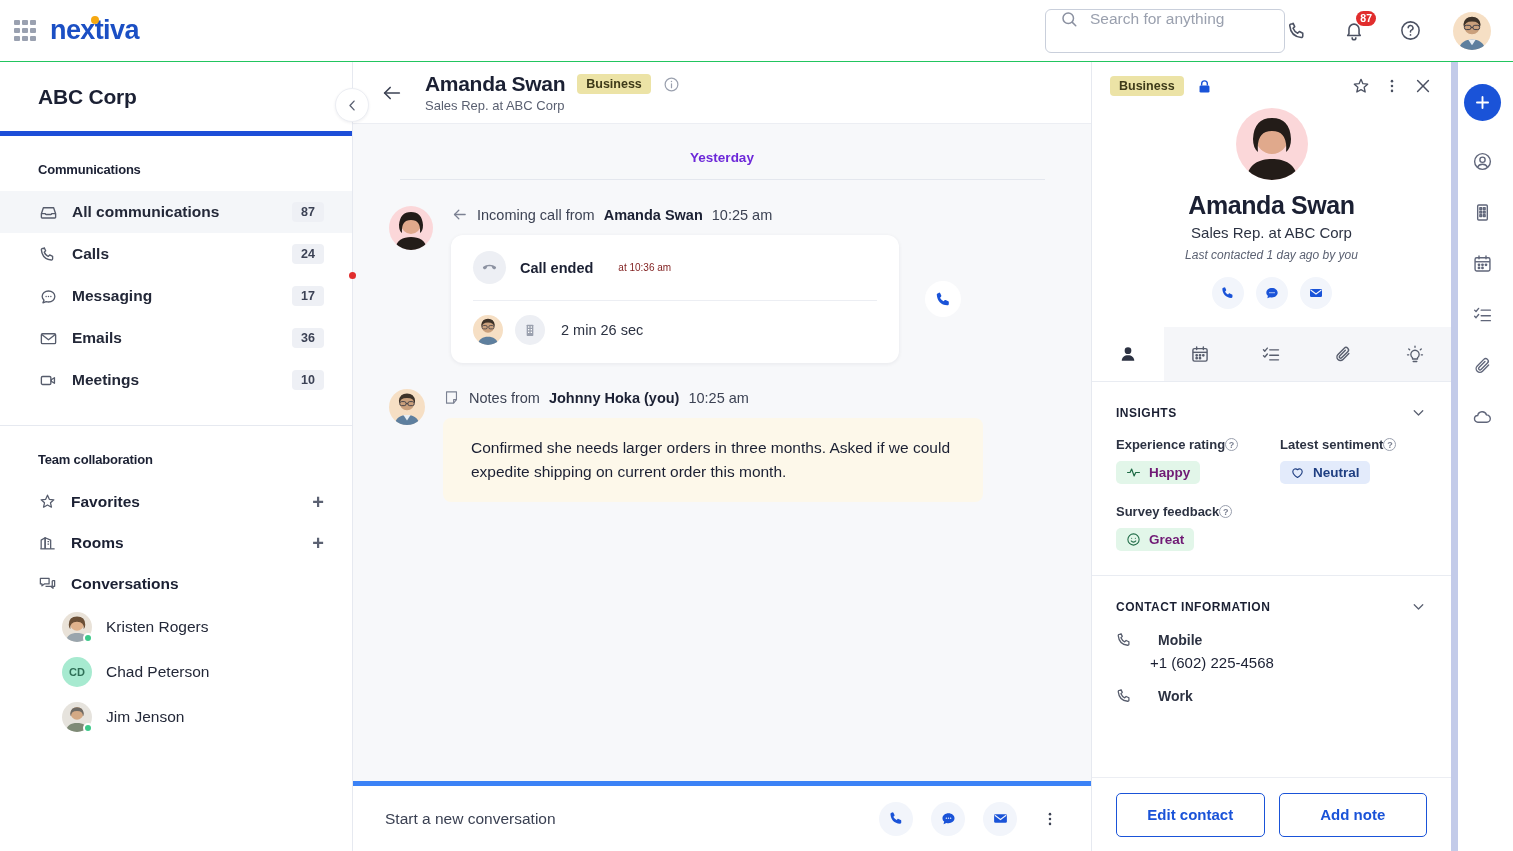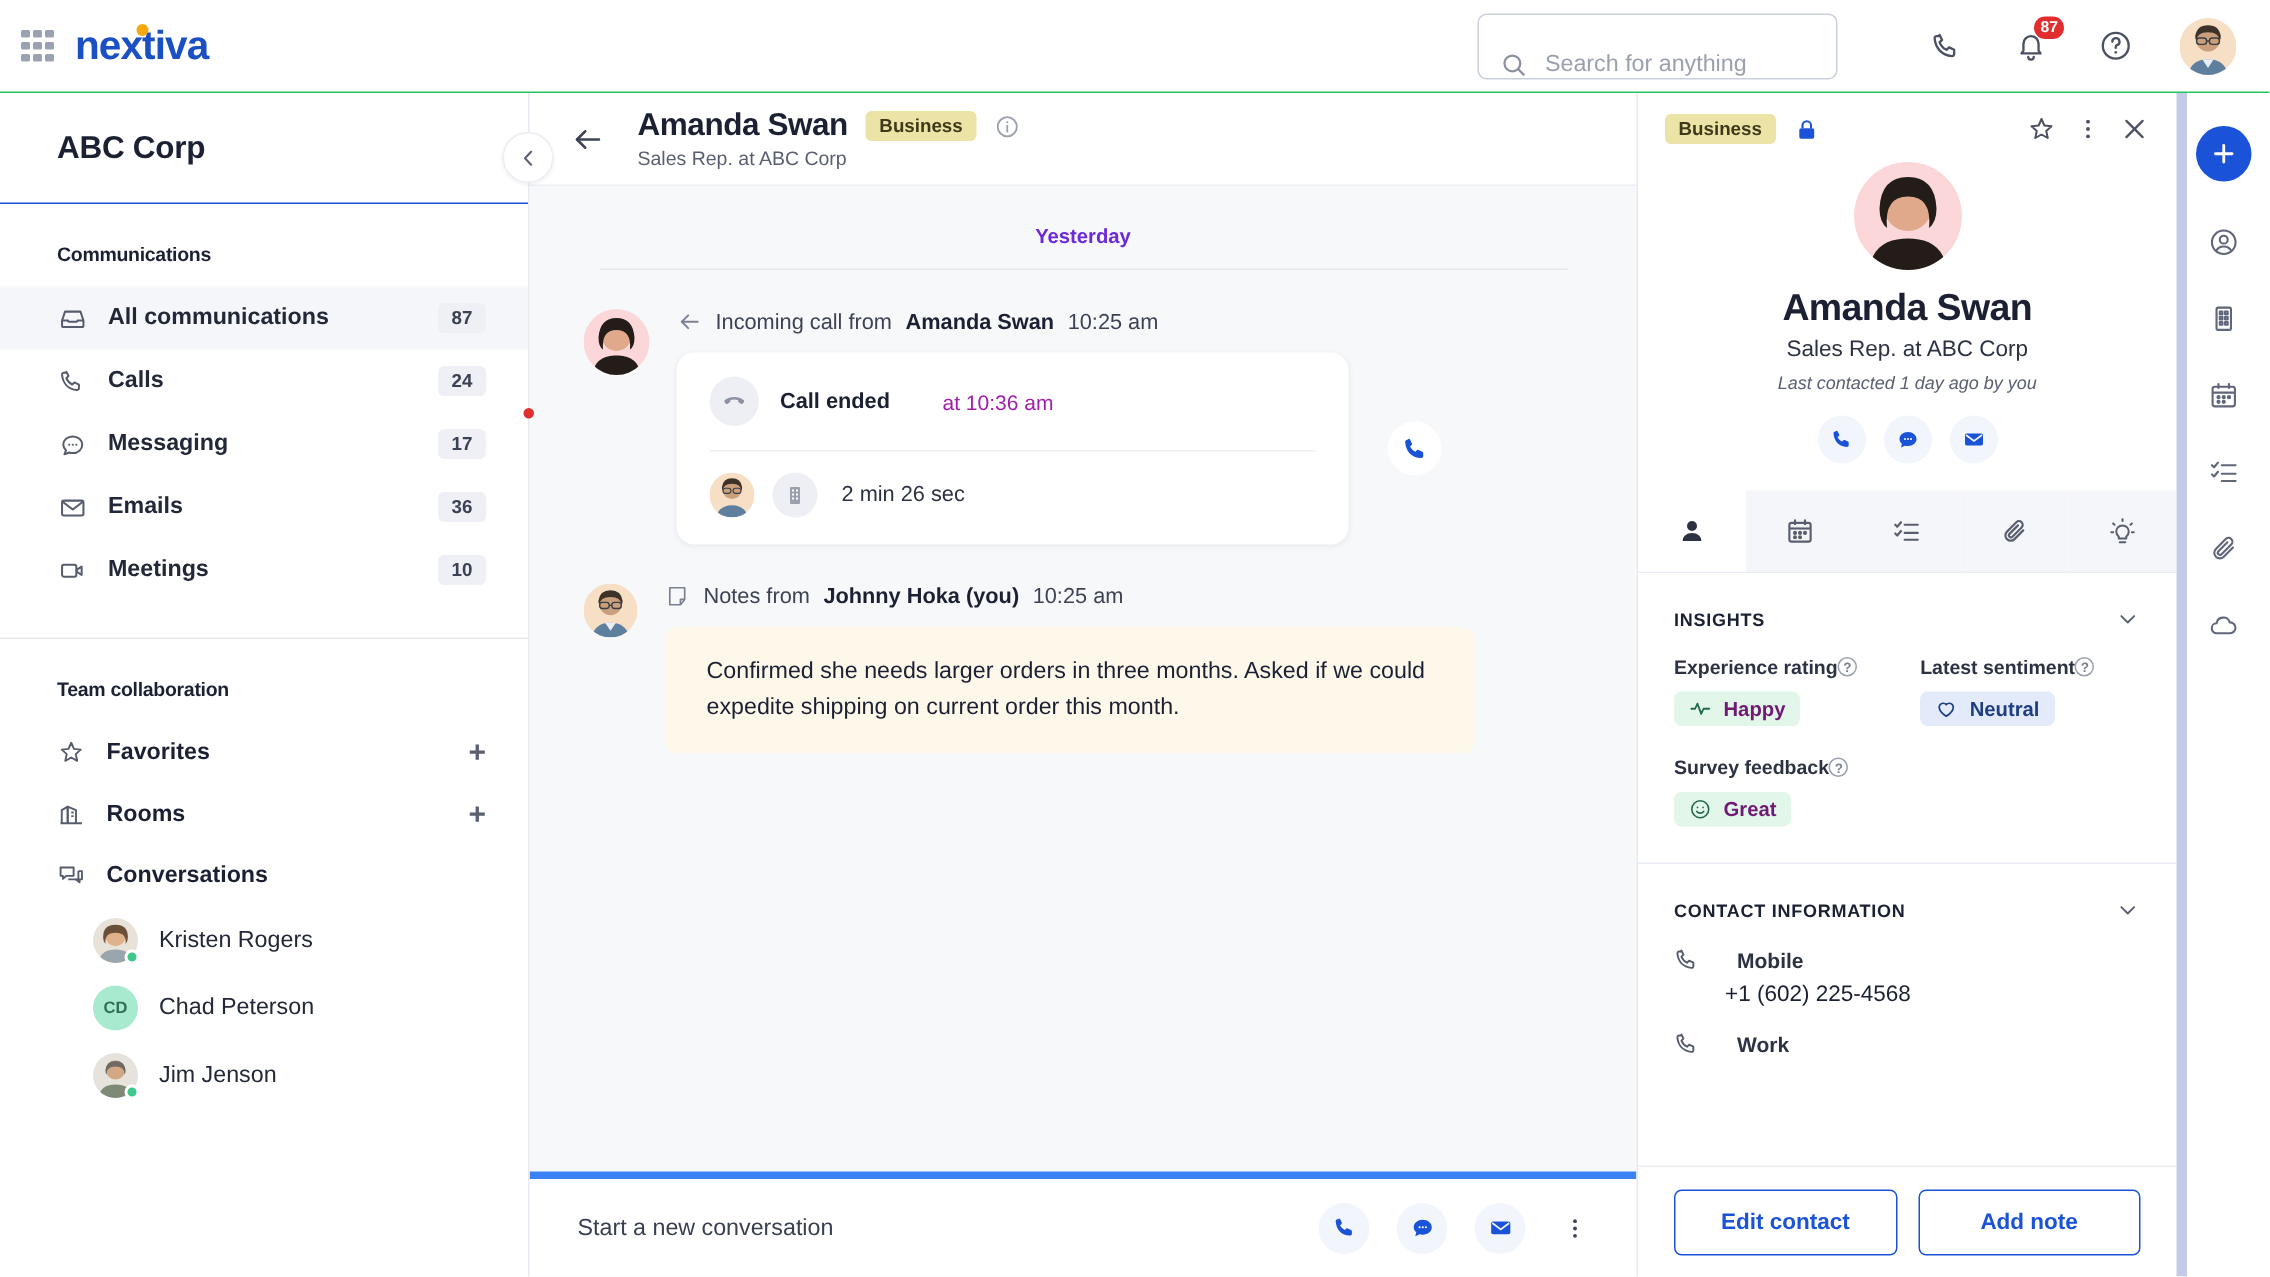--- a/index.html
+++ b/index.html
@@ -22,22 +22,21 @@
     position: relative; z-index: 30;
   }
   .grid-icon { width: 26px; height: 26px; display: grid; grid-template-columns: repeat(3,1fr);
      grid-template-rows: repeat(3,1fr); gap: 2.5px; padding: 2px; cursor: pointer; }
   .grid-icon i { background: #9aa1b0; border-radius: 1px; display: block; }
   .logo { margin-left: 12px; position: relative; font-size: 27px; font-weight: 700; letter-spacing: -0.6px; color: #1b4fc4; }
   .logo .dot { position: absolute; width: 8px; height: 8px; border-radius: 50%; background: #f6a811; top: 1px; left: 41px; }
   .topbar-spacer { flex: 1; }
   .search-box {
     width: 240px; height: 44px; border: 1px solid #c9cfdb; border-radius: 6px;
-    display: flex; align-items: flex-end; padding: 0 14px; gap: 12px; background: #fff;
-    margin-right: 60px;
+    display: flex; align-items: flex-start; padding: 0 14px; gap: 12px; background: #fff;
   }
   .search-box input {
     border: 0; outline: 0; font-size: 15.5px; color: #8a90a0; width: 100%;
     font-family: "Liberation Sans", sans-serif; background: transparent;
   }
   .search-box input::placeholder { color: #9aa0ae; }
   .topbar-icons { display: flex; align-items: center; gap: 30px; }
   .ticon { width: 26px; height: 26px; color: #4b5162; position: relative; cursor: pointer; display:flex; align-items:center; justify-content:center;}
   .badge-count {
     position: absolute; top: -7px; right: -9px; background: #e12d2d; color: #fff;
@@ -48,21 +47,21 @@
   .av-img { width:100%; height:100%; display:block; }
 
   
   .body-row { flex: 1; display: flex; min-height: 0; position: relative; }
 
   
   .sidebar {
     width: 353px; flex: 0 0 353px; background: #fff; border-right: 1px solid #e6e9f0;
     display: flex; flex-direction: column; position: relative;
   }
-  .sb-head { height: 74px; display: flex; align-items: center; padding: 0 38px; border-bottom: 1px solid #1d4ed8; }
+  .sb-head { height: 74px; display: flex; align-items: center; padding: 0 38px; border-bottom: 5px solid #1d4ed8; }
   .sb-head h1 { font-size: 21px; font-weight: 700; letter-spacing: -0.2px; }
   .sb-section-title { font-size: 13px; font-weight: 700; padding: 26px 38px 14px; letter-spacing: -0.2px; }
   .nav-item {
     display: flex; align-items: center; height: 42px; padding: 0 28px 0 38px; gap: 14px; cursor: pointer;
     font-size: 15.5px; font-weight: 600; color: #232838;
   }
   .nav-item.active { background: #f4f6f9; }
   .nav-item .nico { width: 20px; height: 20px; color: #565c6c; display:flex; align-items:center; justify-content:center; flex:none;}
   .nav-item .label { flex: 1; }
   .cnt { background: #eef0f5; color: #3c4255; font-size: 12.5px; font-weight: 700; border-radius: 4px; padding: 3px 8px; min-width: 32px; text-align: center; }
@@ -103,21 +102,21 @@
   .msg-main { flex: 1; min-width: 0; }
   .msg-line { display: flex; align-items: center; gap: 9px; font-size: 14.5px; color: #3d4354; }
   .msg-line .who { font-weight: 700; color: #1b2033; }
   .msg-line .tm { color: #3d4354; }
   .msg-line .mini { color: #7b8192; display:flex; }
   .call-row { display: flex; align-items: center; gap: 26px; margin-top: 12px; }
   .call-card { background: #fff; border-radius: 12px; box-shadow: 0 1px 4px rgba(30,35,60,.07); width: 448px; }
   .cc-top { display: flex; align-items: center; gap: 14px; padding: 16px 22px; }
   .cc-icon { width: 33px; height: 33px; border-radius: 50%; background: #edeff4; display: flex; align-items: center; justify-content: center; color: #8c92a1; flex:none;}
   .cc-label { font-size: 14.5px; font-weight: 700; }
-  .cc-at { font-size: 14px; color: #a21caf; margin-left: 21px; }
+  .cc-at { font-size: 10px; color: #7f1d1d; margin-left: 11px; }
   .cc-div { height: 1px; background: #eceef3; margin: 0 22px; }
   .cc-bot { display: flex; align-items: center; gap: 12px; padding: 14px 22px 18px; }
   .cc-bot .sm-av { width: 30px; height: 30px; }
   .cc-bldg { width: 30px; height: 30px; border-radius: 50%; background: #edeff4; display: flex; align-items: center; justify-content: center; color: #9aa0ae; flex:none;}
   .cc-dur { font-size: 14.5px; color: #2c3242; margin-left: 4px; }
   .call-btn { width: 36px; height: 36px; border-radius: 50%; background: #fff; display: flex; align-items: center; justify-content: center; color: #1a53d8; cursor: pointer; }
   .note-body { margin-top: 12px; background: #fdf8ea; border-radius: 8px; padding: 18px 28px; max-width: 540px; font-size: 15.5px; line-height: 1.55; color: #1b2033; }
 
   .composer { height: 70px; flex: 0 0 70px; background: #fff; border-top: 5px solid #3b82f6; display: flex; align-items: center; padding: 0 32px; gap: 18px; }
   .composer .ph { font-size: 15.5px; color: #3a4052; flex: 1; }

